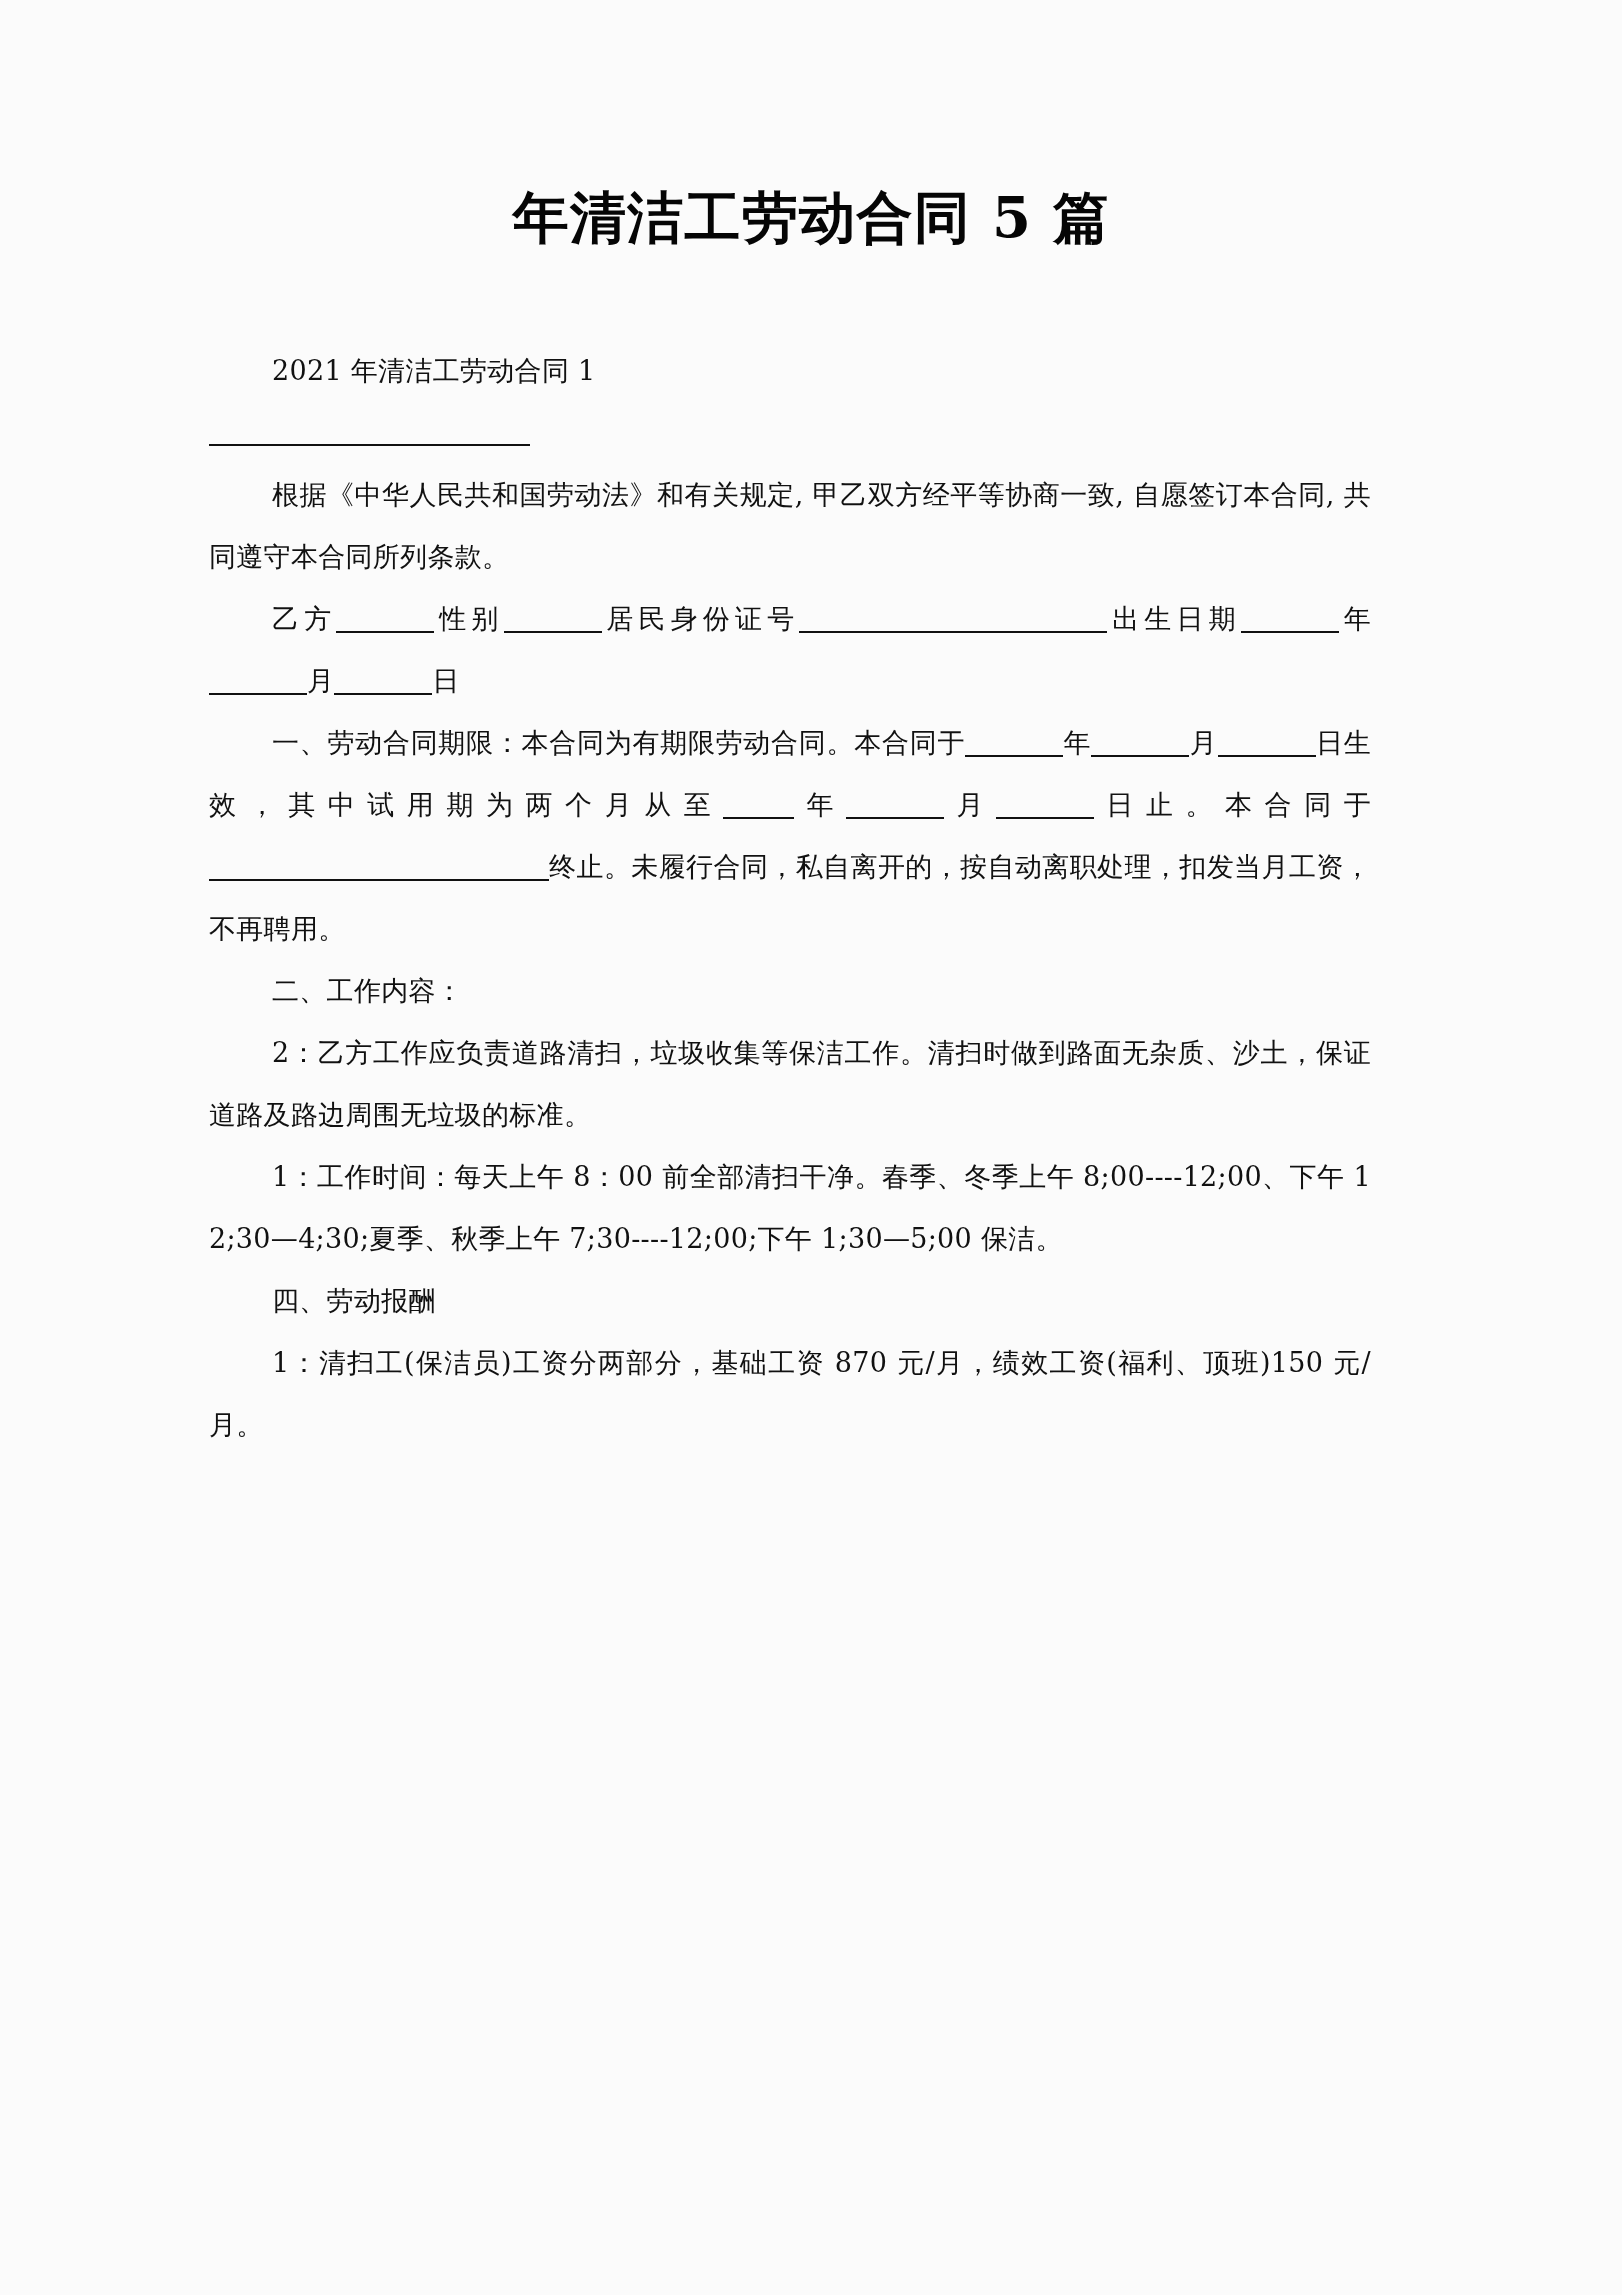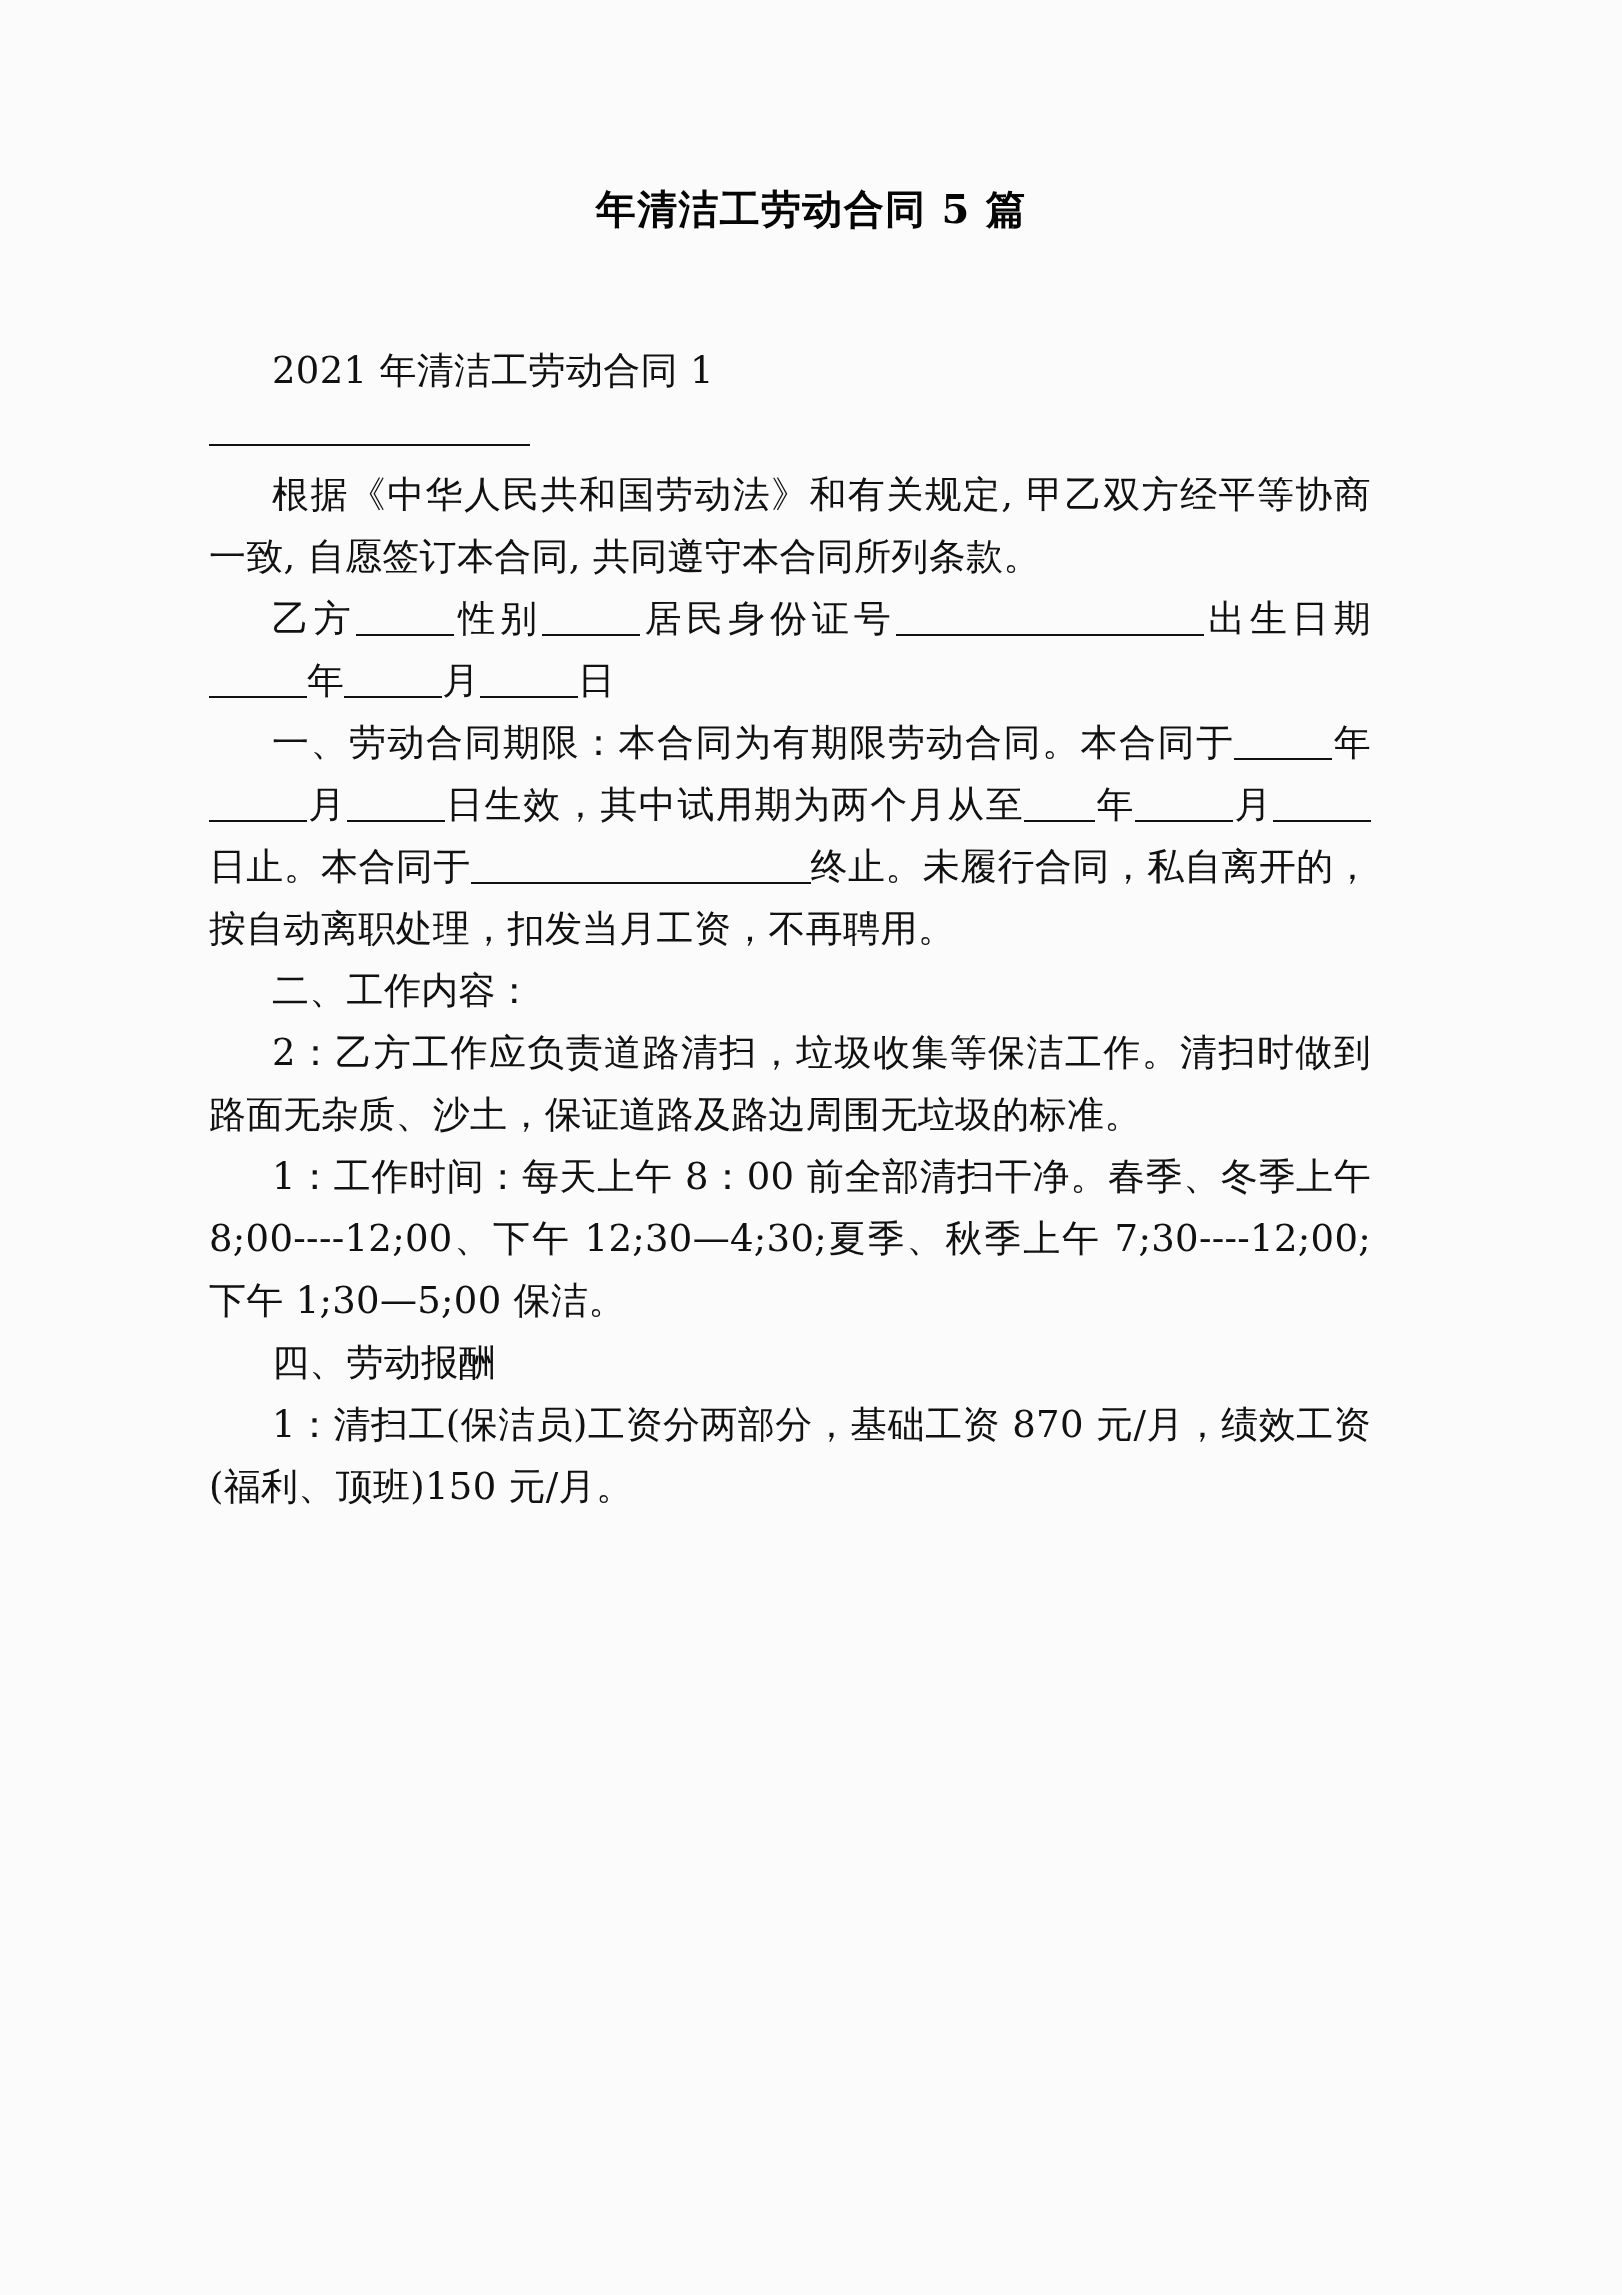--- a/index.html
+++ b/index.html
@@ -24,39 +24,39 @@
     background: #fbfbfb;
   }
 
   
   .doc-title {
     position: absolute;
     left: 0;
     top: 187px;
     width: 1623px;
     text-align: center;
-    font-size: 40px;
+    font-size: 56px;
     line-height: 1.1;
     font-weight: 700;
     letter-spacing: 1.3px;
     font-family: "DejaVu Serif", "Liberation Serif", serif;
     color: #050505;
   }
 
   
   .body-block {
     position: absolute;
     left: 209px;
     top: 340px;
     width: 1178px;
   }
 
   p.para {
     margin: 0 16px 0 0;
-    font-size: 37px;
+    font-size: 27px;
     line-height: 62px;
     text-align: justify;
     text-justify: inter-ideograph;
     color: #111111;
     font-family: "DejaVu Serif", "Liberation Serif", serif;
     letter-spacing: 0.3px;
     word-break: break-all;
   }
 
   p.indent {

